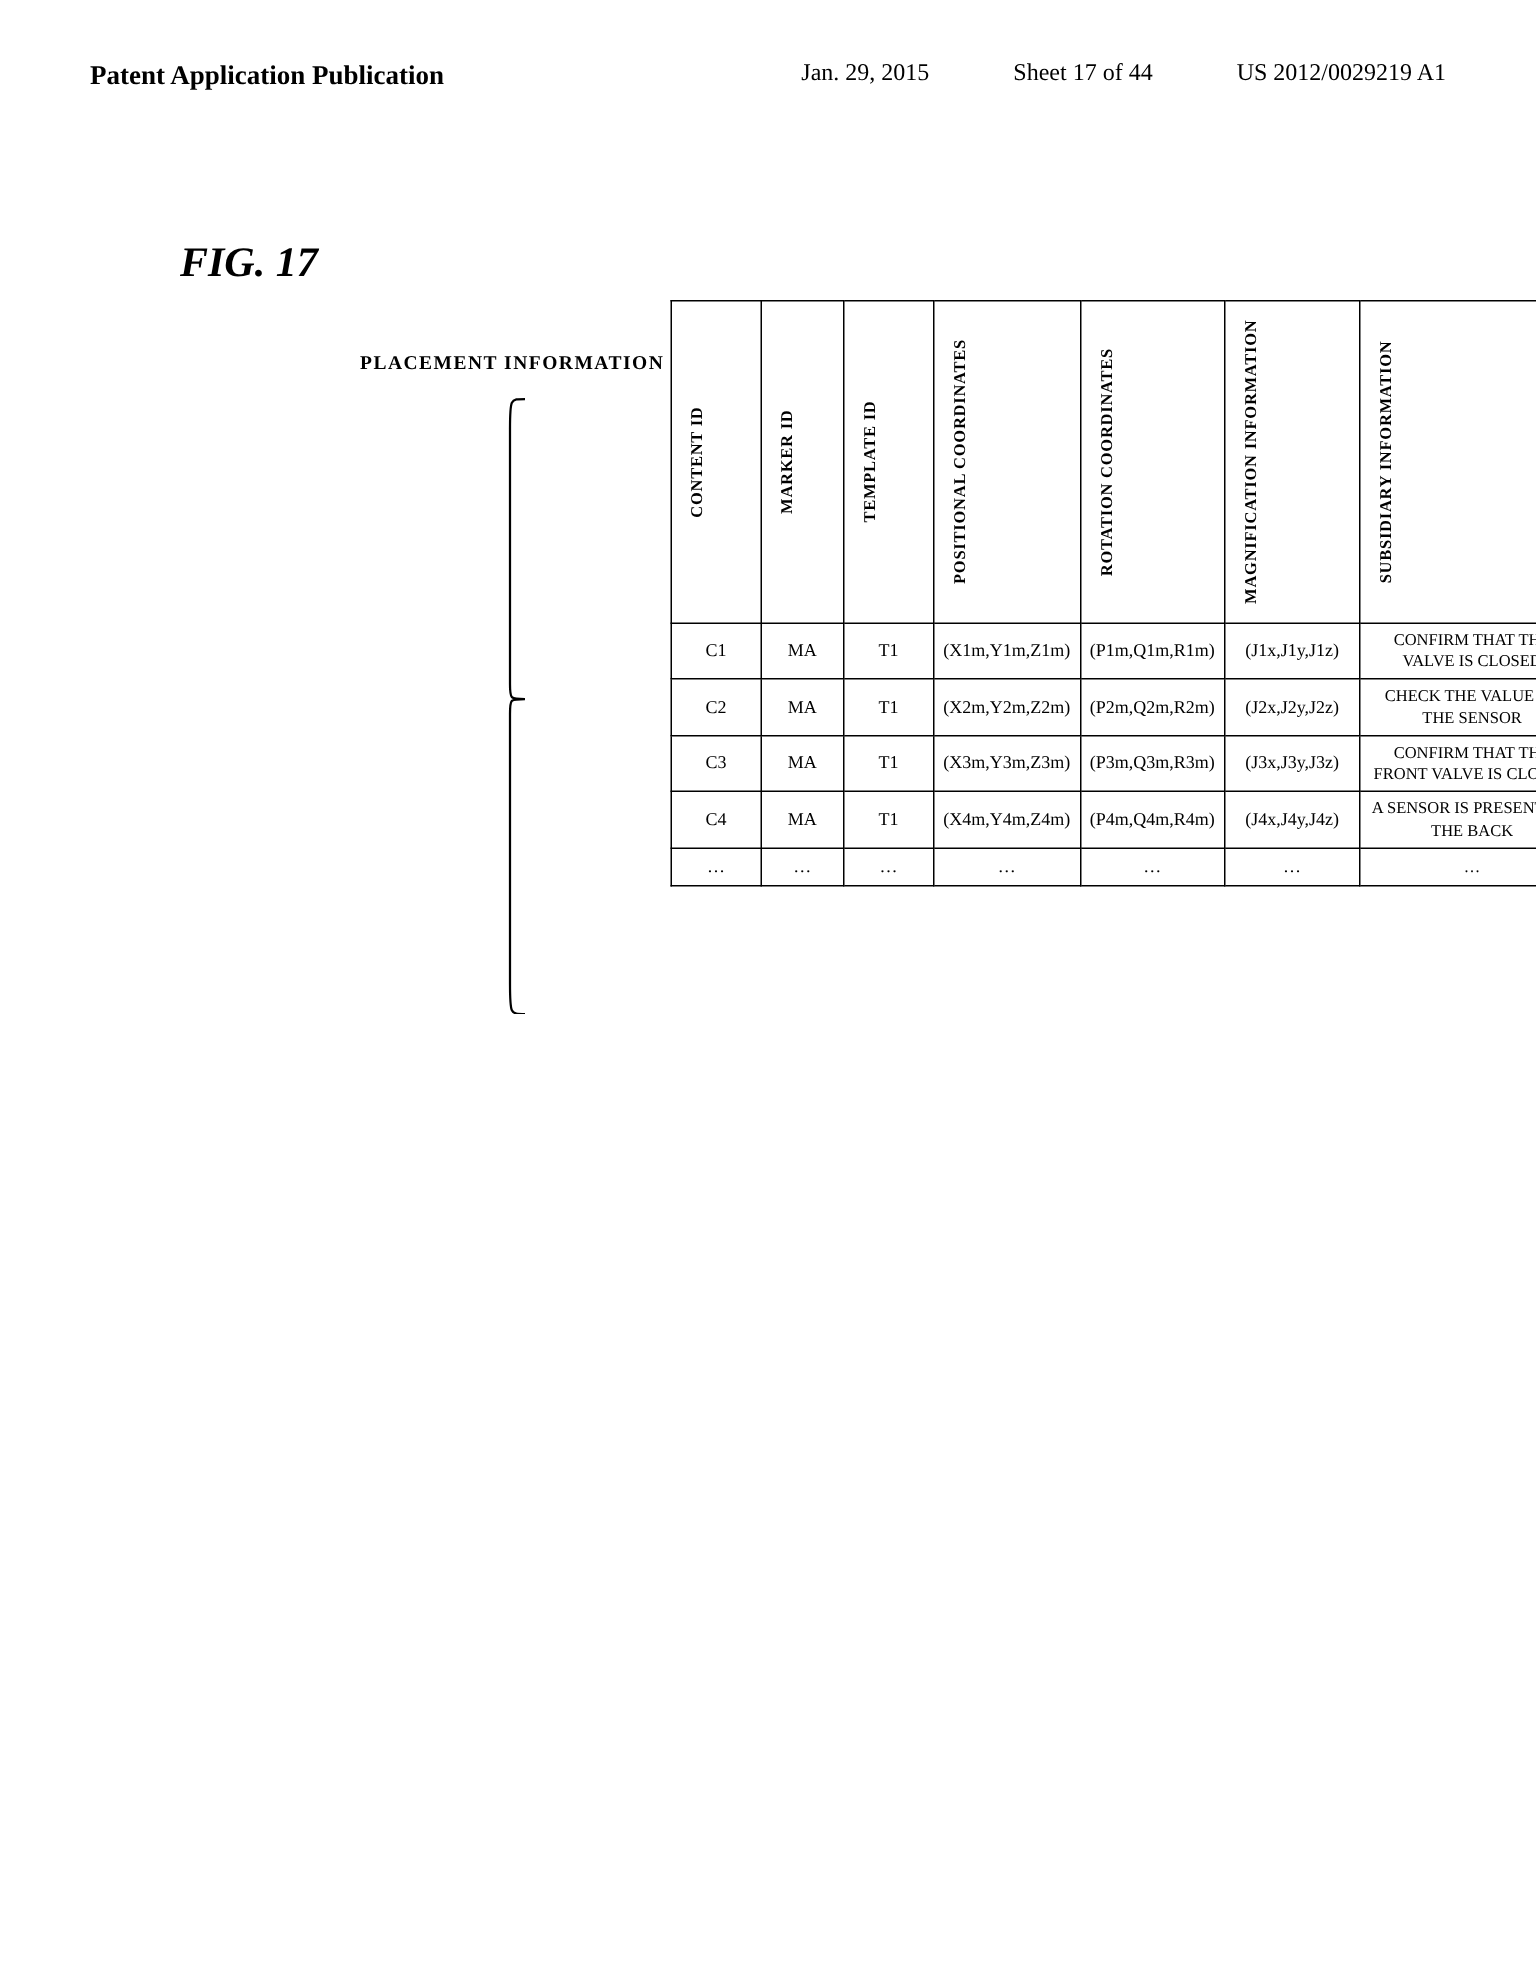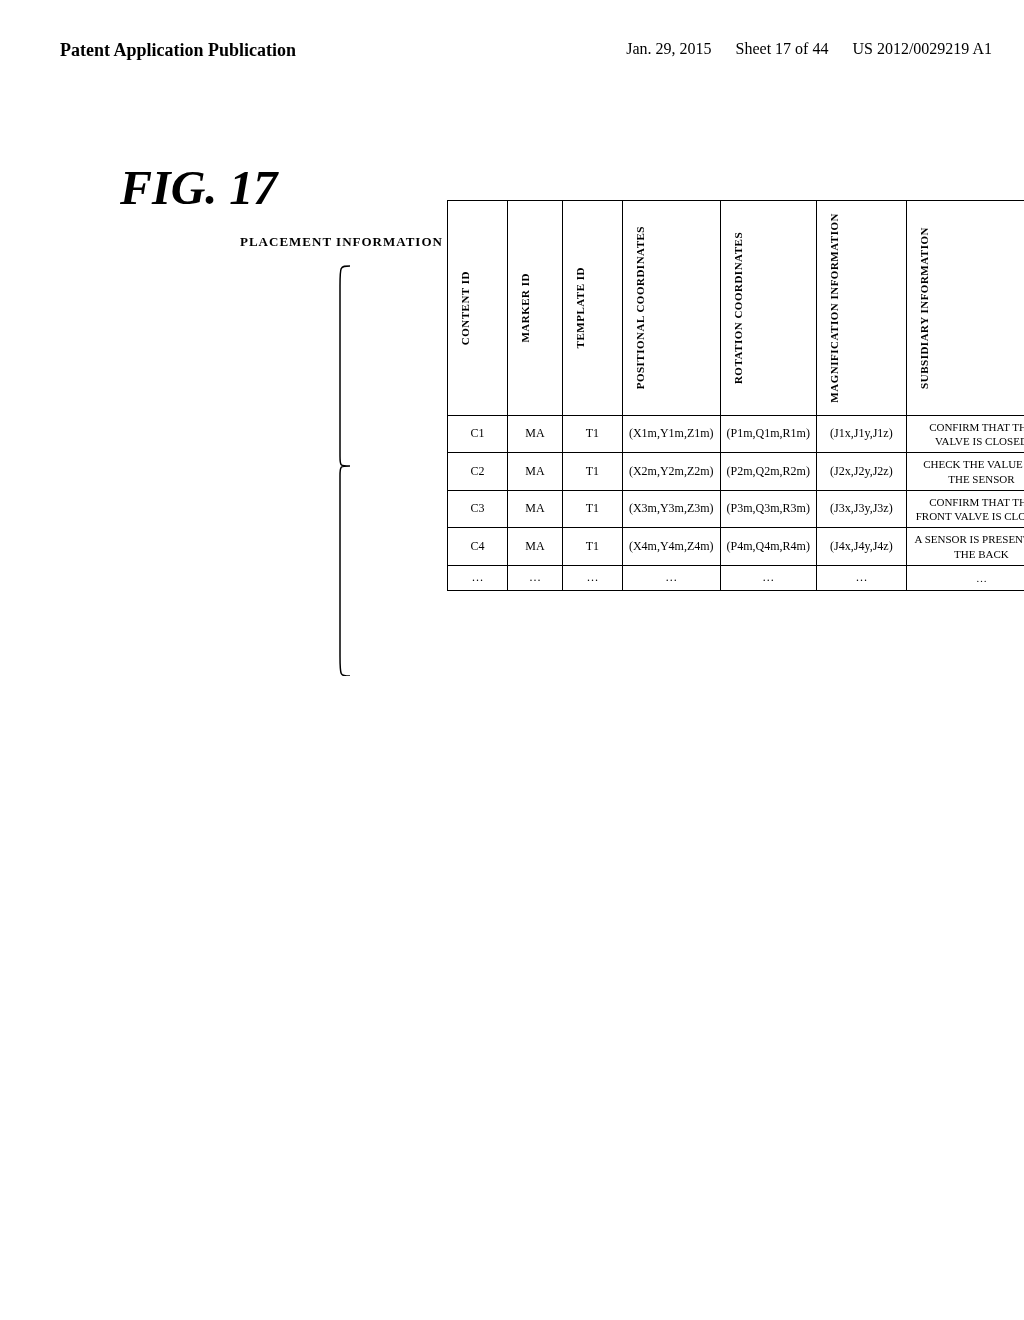--- a/index.html
+++ b/index.html
@@ -10,38 +10,38 @@
       font-family: 'Times New Roman', Times, serif;
       position: relative;
       overflow: hidden;
     }
 
     
     .header {
       display: flex;
       justify-content: space-between;
       align-items: flex-start;
-      padding: 40px 32px 20px 60px;
+      padding: 40px 60px 20px 60px;
     }
     .header-left {
       font-size: 18px;
       font-weight: bold;
     }
     .header-right {
       display: flex;
-      gap: 24px;
+      gap: 56px;
       font-size: 16px;
     }
 
     
     .figure-label {
       position: absolute;
       top: 160px;
       left: 120px;
-      font-size: 48px;
+      font-size: 28px;
       font-weight: bold;
       font-style: italic;
     }
 
     
     .placement-info-container {
       position: absolute;
       top: 200px;
       left: 240px;
       right: 60px;

